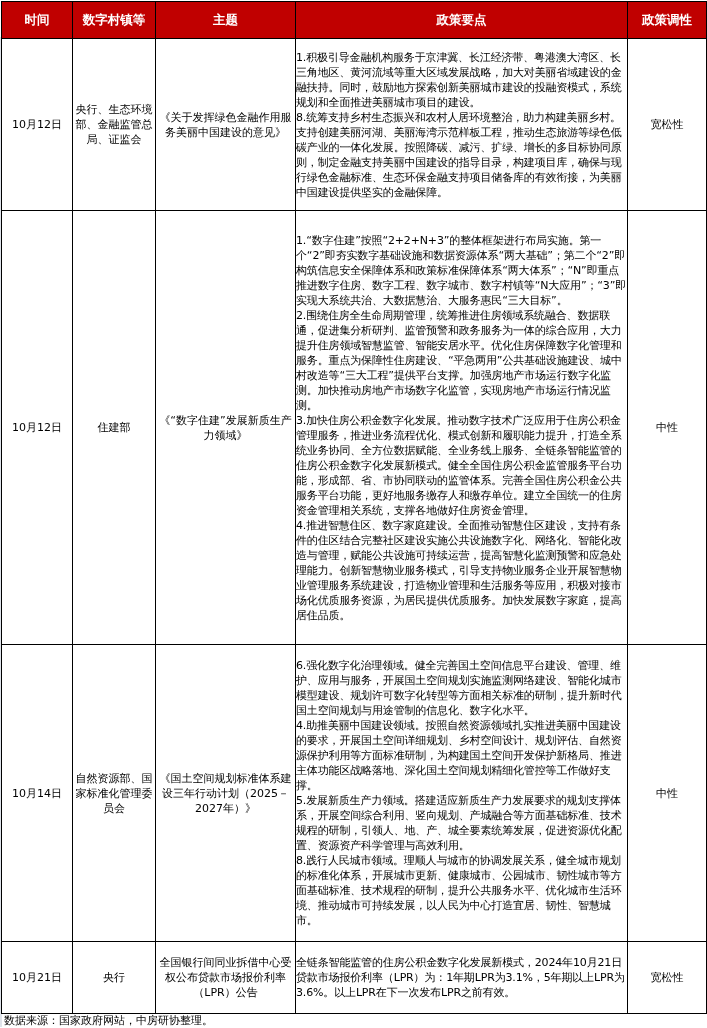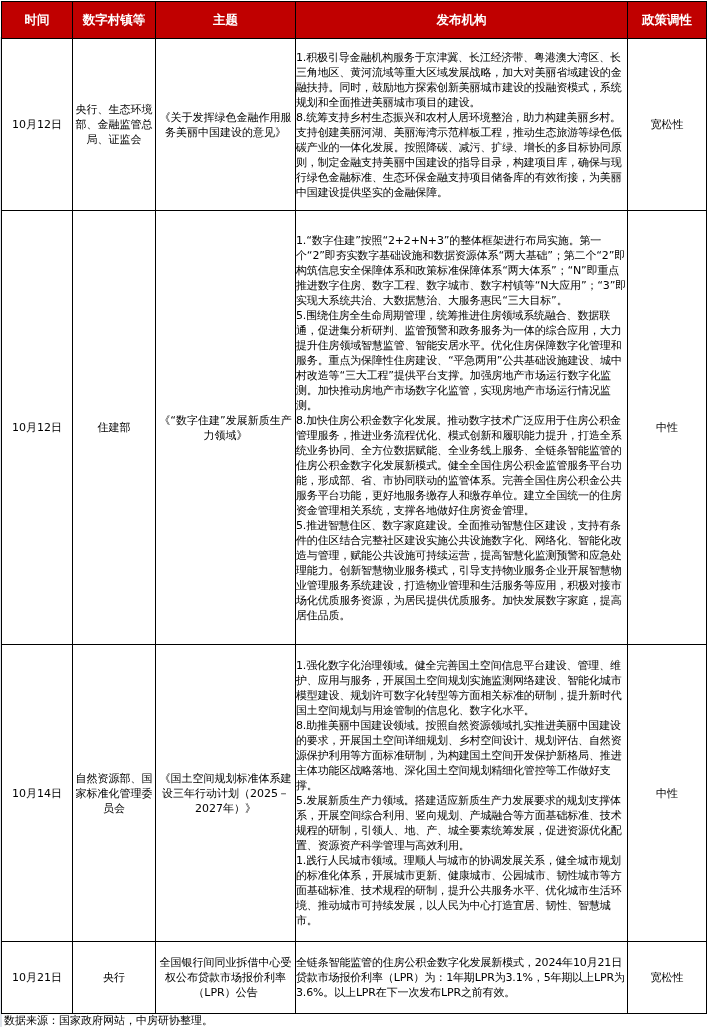--- a/index.html
+++ b/index.html
@@ -30,56 +30,56 @@
       <col style="width:83px">
       <col style="width:140px">
       <col style="width:332px">
       <col style="width:79px">
     </colgroup>
     <thead>
       <tr>
         <th>时间</th>
         <th>数字村镇等</th>
         <th>主题</th>
-        <th>发布机构</th>
+        <th>政策要点</th>
         <th>政策调性</th>
       </tr>
     </thead>
     <tbody>
       <tr style="height:172px">
         <td class="c-date">10月12日</td>
         <td class="c-org">央行、生态环境部、金融监管总局、证监会</td>
         <td class="c-title">《关于发挥绿色金融作用服务美丽中国建设的意见》</td>
         <td class="c-points">
           <span class="pt">1.积极引导金融机构服务于京津冀、长江经济带、粤港澳大湾区、长三角地区、黄河流域等重大区域发展战略，加大对美丽省域建设的金融扶持。同时，鼓励地方探索创新美丽城市建设的投融资模式，系统规划和全面推进美丽城市项目的建设。</span>
           <span class="pt">8.统筹支持乡村生态振兴和农村人居环境整治，助力构建美丽乡村。支持创建美丽河湖、美丽海湾示范样板工程，推动生态旅游等绿色低碳产业的一体化发展。按照降碳、减污、扩绿、增长的多目标协同原则，制定金融支持美丽中国建设的指导目录，构建项目库，确保与现行绿色金融标准、生态环保金融支持项目储备库的有效衔接，为美丽中国建设提供坚实的金融保障。</span>
         </td>
         <td class="c-tone">宽松性</td>
       </tr>
       <tr style="height:434px">
         <td class="c-date">10月12日</td>
         <td class="c-org">住建部</td>
         <td class="c-title">《“数字住建”发展新质生产力领域》</td>
         <td class="c-points">
           <span class="pt">1.“数字住建”按照“2+2+N+3”的整体框架进行布局实施。第一个“2”即夯实数字基础设施和数据资源体系“两大基础”；第二个“2”即构筑信息安全保障体系和政策标准保障体系“两大体系”；“N”即重点推进数字住房、数字工程、数字城市、数字村镇等“N大应用”；“3”即实现大系统共治、大数据慧治、大服务惠民“三大目标”。</span>
-          <span class="pt">5.围绕住房全生命周期管理，统筹推进住房领域系统融合、数据联通，促进集分析研判、监管预警和政务服务为一体的综合应用，大力提升住房领域智慧监管、智能安居水平。优化住房保障数字化管理和服务。重点为保障性住房建设、“平急两用”公共基础设施建设、城中村改造等“三大工程”提供平台支撑。加强房地产市场运行数字化监测。加快推动房地产市场数字化监管，实现房地产市场运行情况监测。</span>
-          <span class="pt">8.加快住房公积金数字化发展。推动数字技术广泛应用于住房公积金管理服务，推进业务流程优化、模式创新和履职能力提升，打造全系统业务协同、全方位数据赋能、全业务线上服务、全链条智能监管的住房公积金数字化发展新模式。健全全国住房公积金监管服务平台功能，形成部、省、市协同联动的监管体系。完善全国住房公积金公共服务平台功能，更好地服务缴存人和缴存单位。建立全国统一的住房资金管理相关系统，支撑各地做好住房资金管理。</span>
-          <span class="pt">5.推进智慧住区、数字家庭建设。全面推动智慧住区建设，支持有条件的住区结合完整社区建设实施公共设施数字化、网络化、智能化改造与管理，赋能公共设施可持续运营，提高智慧化监测预警和应急处理能力。创新智慧物业服务模式，引导支持物业服务企业开展智慧物业管理服务系统建设，打造物业管理和生活服务等应用，积极对接市场化优质服务资源，为居民提供优质服务。加快发展数字家庭，提高居住品质。</span>
+          <span class="pt">2.围绕住房全生命周期管理，统筹推进住房领域系统融合、数据联通，促进集分析研判、监管预警和政务服务为一体的综合应用，大力提升住房领域智慧监管、智能安居水平。优化住房保障数字化管理和服务。重点为保障性住房建设、“平急两用”公共基础设施建设、城中村改造等“三大工程”提供平台支撑。加强房地产市场运行数字化监测。加快推动房地产市场数字化监管，实现房地产市场运行情况监测。</span>
+          <span class="pt">3.加快住房公积金数字化发展。推动数字技术广泛应用于住房公积金管理服务，推进业务流程优化、模式创新和履职能力提升，打造全系统业务协同、全方位数据赋能、全业务线上服务、全链条智能监管的住房公积金数字化发展新模式。健全全国住房公积金监管服务平台功能，形成部、省、市协同联动的监管体系。完善全国住房公积金公共服务平台功能，更好地服务缴存人和缴存单位。建立全国统一的住房资金管理相关系统，支撑各地做好住房资金管理。</span>
+          <span class="pt">4.推进智慧住区、数字家庭建设。全面推动智慧住区建设，支持有条件的住区结合完整社区建设实施公共设施数字化、网络化、智能化改造与管理，赋能公共设施可持续运营，提高智慧化监测预警和应急处理能力。创新智慧物业服务模式，引导支持物业服务企业开展智慧物业管理服务系统建设，打造物业管理和生活服务等应用，积极对接市场化优质服务资源，为居民提供优质服务。加快发展数字家庭，提高居住品质。</span>
         </td>
         <td class="c-tone">中性</td>
       </tr>
       <tr style="height:297px">
         <td class="c-date">10月14日</td>
         <td class="c-org">自然资源部、国家标准化管理委员会</td>
         <td class="c-title">《国土空间规划标准体系建设三年行动计划（2025－2027年）》</td>
         <td class="c-points">
-          <span class="pt">1.强化数字化治理领域。健全完善国土空间信息平台建设、管理、维护、应用与服务，开展国土空间规划实施监测网络建设、智能化城市模型建设、规划许可数字化转型等方面相关标准的研制，提升新时代国土空间规划与用途管制的信息化、数字化水平。</span>
-          <span class="pt">8.助推美丽中国建设领域。按照自然资源领域扎实推进美丽中国建设的要求，开展国土空间详细规划、乡村空间设计、规划评估、自然资源保护利用等方面标准研制，为构建国土空间开发保护新格局、推进主体功能区战略落地、深化国土空间规划精细化管控等工作做好支撑。</span>
+          <span class="pt">6.强化数字化治理领域。健全完善国土空间信息平台建设、管理、维护、应用与服务，开展国土空间规划实施监测网络建设、智能化城市模型建设、规划许可数字化转型等方面相关标准的研制，提升新时代国土空间规划与用途管制的信息化、数字化水平。</span>
+          <span class="pt">4.助推美丽中国建设领域。按照自然资源领域扎实推进美丽中国建设的要求，开展国土空间详细规划、乡村空间设计、规划评估、自然资源保护利用等方面标准研制，为构建国土空间开发保护新格局、推进主体功能区战略落地、深化国土空间规划精细化管控等工作做好支撑。</span>
           <span class="pt">5.发展新质生产力领域。搭建适应新质生产力发展要求的规划支撑体系，开展空间综合利用、竖向规划、产城融合等方面基础标准、技术规程的研制，引领人、地、产、城全要素统筹发展，促进资源优化配置、资源资产科学管理与高效利用。</span>
-          <span class="pt">1.践行人民城市领域。理顺人与城市的协调发展关系，健全城市规划的标准化体系，开展城市更新、健康城市、公园城市、韧性城市等方面基础标准、技术规程的研制，提升公共服务水平、优化城市生活环境、推动城市可持续发展，以人民为中心打造宜居、韧性、智慧城市。</span>
+          <span class="pt">8.践行人民城市领域。理顺人与城市的协调发展关系，健全城市规划的标准化体系，开展城市更新、健康城市、公园城市、韧性城市等方面基础标准、技术规程的研制，提升公共服务水平、优化城市生活环境、推动城市可持续发展，以人民为中心打造宜居、韧性、智慧城市。</span>
         </td>
         <td class="c-tone">中性</td>
       </tr>
       <tr style="height:72px">
         <td class="c-date">10月21日</td>
         <td class="c-org">央行</td>
         <td class="c-title">全国银行间同业拆借中心受权公布贷款市场报价利率（LPR）公告</td>
         <td class="c-points">
           <span class="pt">全链条智能监管的住房公积金数字化发展新模式，2024年10月21日贷款市场报价利率（LPR）为：1年期LPR为3.1%，5年期以上LPR为3.6%。以上LPR在下一次发布LPR之前有效。</span>
         </td>

